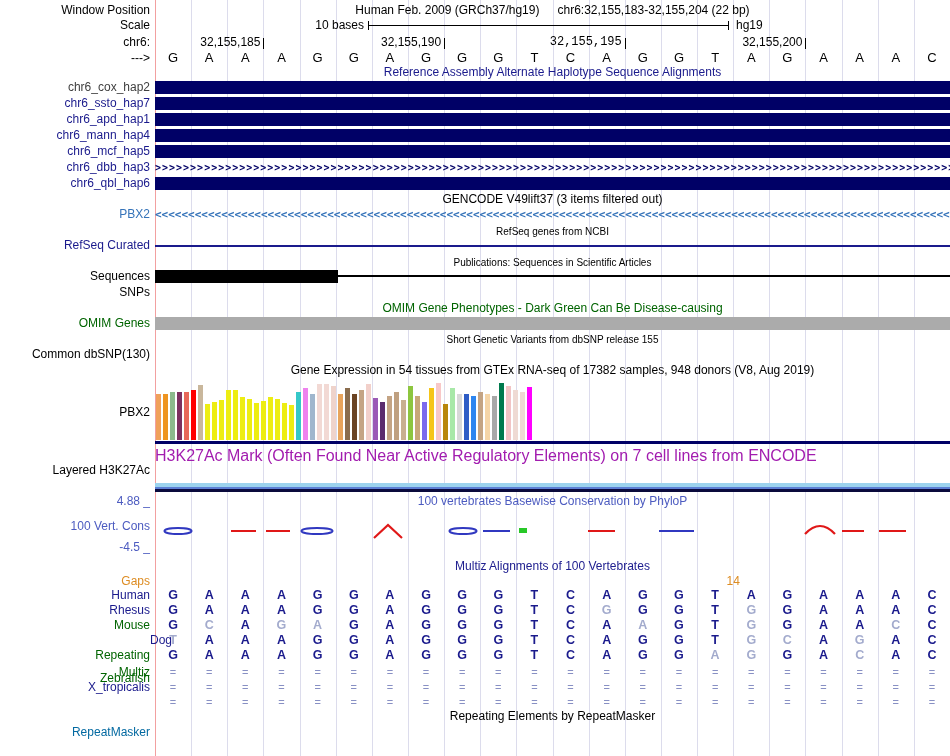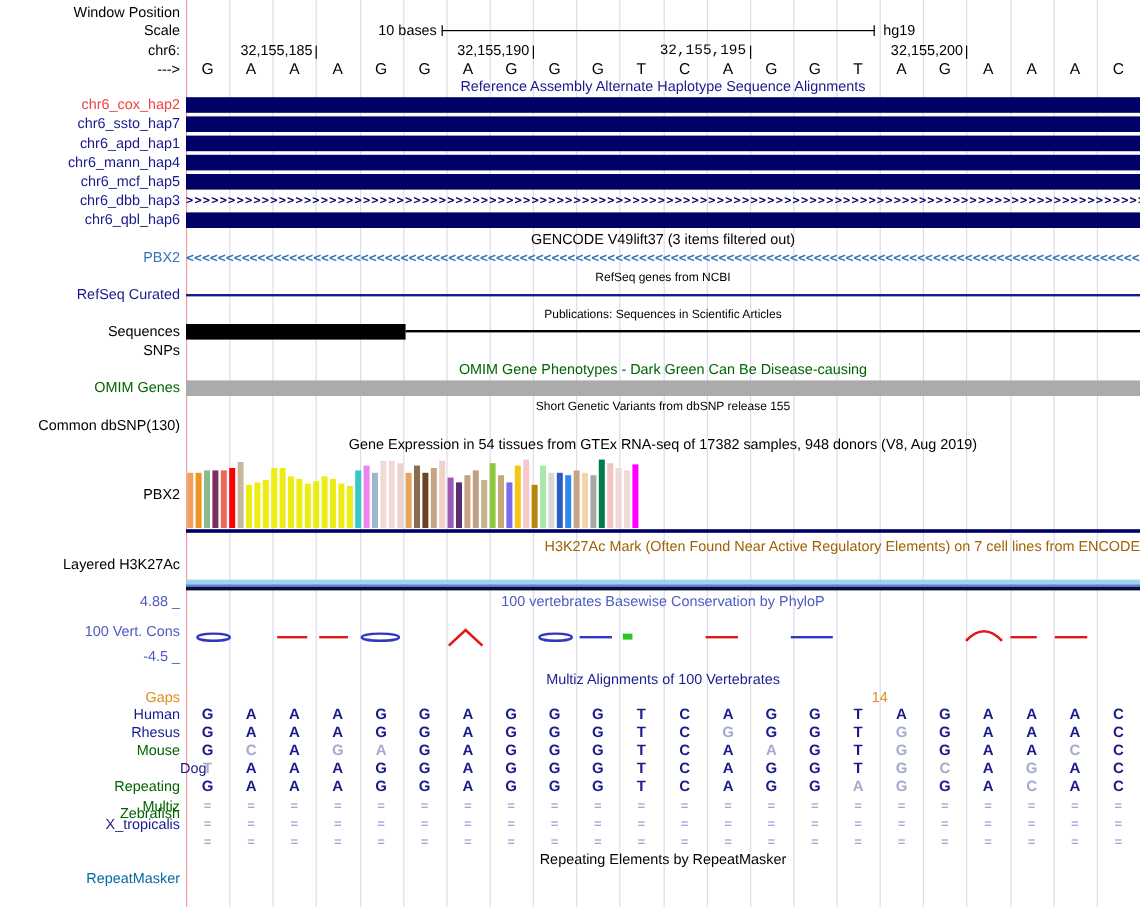--- a/index.html
+++ b/index.html
@@ -31,20 +31,24 @@
       <div class="abs" style="left: 660.909px; top: 0px; width: 1px; height: 756px; background: rgb(220, 220, 236);"></div>
       <div class="abs" style="left: 697.045px; top: 0px; width: 1px; height: 756px; background: rgb(220, 220, 236);"></div>
       <div class="abs" style="left: 733.182px; top: 0px; width: 1px; height: 756px; background: rgb(220, 220, 236);"></div>
       <div class="abs" style="left: 769.318px; top: 0px; width: 1px; height: 756px; background: rgb(220, 220, 236);"></div>
       <div class="abs" style="left: 805.455px; top: 0px; width: 1px; height: 756px; background: rgb(220, 220, 236);"></div>
       <div class="abs" style="left: 841.591px; top: 0px; width: 1px; height: 756px; background: rgb(220, 220, 236);"></div>
       <div class="abs" style="left: 877.727px; top: 0px; width: 1px; height: 756px; background: rgb(220, 220, 236);"></div>
       <div class="abs" style="left: 913.864px; top: 0px; width: 1px; height: 756px; background: rgb(220, 220, 236);"></div>
     </div>
 
+  <div class="abs hdr-center" style="top:4px">
+    <span>Human Feb. 2009 (GRCh37/hg19)</span>
+    <span>chr6:32,155,183-32,155,204 (22 bp)</span>
+  </div>
 
   <span class="abs" style="left:155px;top:19px;width:209px;text-align:right">10 bases</span>
   <div class="abs" style="left:368px;top:25px;width:361px;height:1px;background:#000"></div>
   <div class="abs" style="left:368px;top:21px;width:1px;height:9px;background:#000"></div>
   <div class="abs" style="left:728px;top:21px;width:1px;height:9px;background:#000"></div>
   <span class="abs" style="left:736px;top:19px">hg19</span>
 
   <div class="abs" style="left:155px;top:245px;width:795px;height:2px;background:#1A1A8C"></div>
   <div class="abs" style="left:155px;top:270px;width:183px;height:13px;background:#000"></div>
   <div class="abs" style="left:338px;top:275px;width:612px;height:2px;background:#000"></div>
@@ -101,25 +105,25 @@
       <div class="abs" style="left: 0px; top: 520px; width: 150px; text-align: right; color: rgb(76, 91, 192);">100 Vert. Cons</div>
       <div class="abs" style="left: 0px; top: 541px; width: 150px; text-align: right; color: rgb(76, 91, 192);">-4.5 _</div>
       <div class="abs" style="left: 0px; top: 726px; width: 150px; text-align: right; color: #0369a1;">RepeatMasker</div>
       <div class="abs" style="left: 155px; top: 66px; width: 795px; text-align: center; color: rgb(26, 26, 140); font-size: 12px;">Reference Assembly Alternate Haplotype Sequence Alignments</div>
       <div class="abs" style="left: 155px; top: 193px; width: 795px; text-align: center; color: rgb(0, 0, 0); font-size: 12px;">GENCODE V49lift37 (3 items filtered out)</div>
       <div class="abs" style="left: 155px; top: 225px; width: 795px; text-align: center; color: rgb(0, 0, 0); font-size: 10px;">RefSeq genes from NCBI</div>
       <div class="abs" style="left: 155px; top: 256px; width: 795px; text-align: center; color: rgb(0, 0, 0); font-size: 10px;">Publications: Sequences in Scientific Articles</div>
       <div class="abs" style="left: 155px; top: 302px; width: 795px; text-align: center; color: rgb(0, 100, 0); font-size: 12px;">OMIM Gene Phenotypes - Dark Green Can Be Disease-causing</div>
       <div class="abs" style="left: 155px; top: 333px; width: 795px; text-align: center; color: rgb(0, 0, 0); font-size: 10px;">Short Genetic Variants from dbSNP release 155</div>
       <div class="abs" style="left: 155px; top: 364px; width: 795px; text-align: center; color: rgb(0, 0, 0); font-size: 12px;">Gene Expression in 54 tissues from GTEx RNA-seq of 17382 samples, 948 donors (V8, Aug 2019)</div>
-      <div class="abs" style="left: 155px; top: 449px; width: 795px; text-align: right; color: #a16207; font-size: 12px;">H3K27Ac Mark (Often Found Near Active Regulatory Elements) on 7 cell lines from ENCODE</div>
+      <div class="abs" style="left: 155px; top: 449px; width: 795px; text-align: left; color: #a21caf; font-size: 16px;">H3K27Ac Mark (Often Found Near Active Regulatory Elements) on 7 cell lines from ENCODE</div>
       <div class="abs" style="left: 155px; top: 495px; width: 795px; text-align: center; color: rgb(76, 91, 192); font-size: 12px;">100 vertebrates Basewise Conservation by PhyloP</div>
       <div class="abs" style="left: 155px; top: 560px; width: 795px; text-align: center; color: rgb(32, 32, 144); font-size: 12px;">Multiz Alignments of 100 Vertebrates</div>
       <div class="abs" style="left: 155px; top: 710px; width: 795px; text-align: center; color: rgb(0, 0, 0); font-size: 12px;">Repeating Elements by RepeatMasker</div>
-      <div class="abs" style="left: 0px; top: 81px; width: 150px; text-align: right; color: #ef4444;">chr6_cox_hap2</div>
+      <div class="abs" style="left: 0px; top: 81px; width: 150px; text-align: right; color: #404040;">chr6_cox_hap2</div>
       <div class="abs" style="left: 155px; top: 81px; width: 795px; height: 13px; background: rgb(0, 0, 102);"></div>
       <div class="abs" style="left: 0px; top: 97px; width: 150px; text-align: right; color: rgb(26, 26, 140);">chr6_ssto_hap7</div>
       <div class="abs" style="left: 155px; top: 97px; width: 795px; height: 13px; background: rgb(0, 0, 102);"></div>
       <div class="abs" style="left: 0px; top: 113px; width: 150px; text-align: right; color: rgb(26, 26, 140);">chr6_apd_hap1</div>
       <div class="abs" style="left: 155px; top: 113px; width: 795px; height: 13px; background: rgb(0, 0, 102);"></div>
       <div class="abs" style="left: 0px; top: 129px; width: 150px; text-align: right; color: rgb(26, 26, 140);">chr6_mann_hap4</div>
       <div class="abs" style="left: 155px; top: 129px; width: 795px; height: 13px; background: rgb(0, 0, 102);"></div>
       <div class="abs" style="left: 0px; top: 145px; width: 150px; text-align: right; color: rgb(26, 26, 140);">chr6_mcf_hap5</div>
       <div class="abs" style="left: 155px; top: 145px; width: 795px; height: 13px; background: rgb(0, 0, 102);"></div>
       <div class="abs" style="left: 0px; top: 161px; width: 150px; text-align: right; color: rgb(26, 26, 140);">chr6_dbb_hap3</div>

